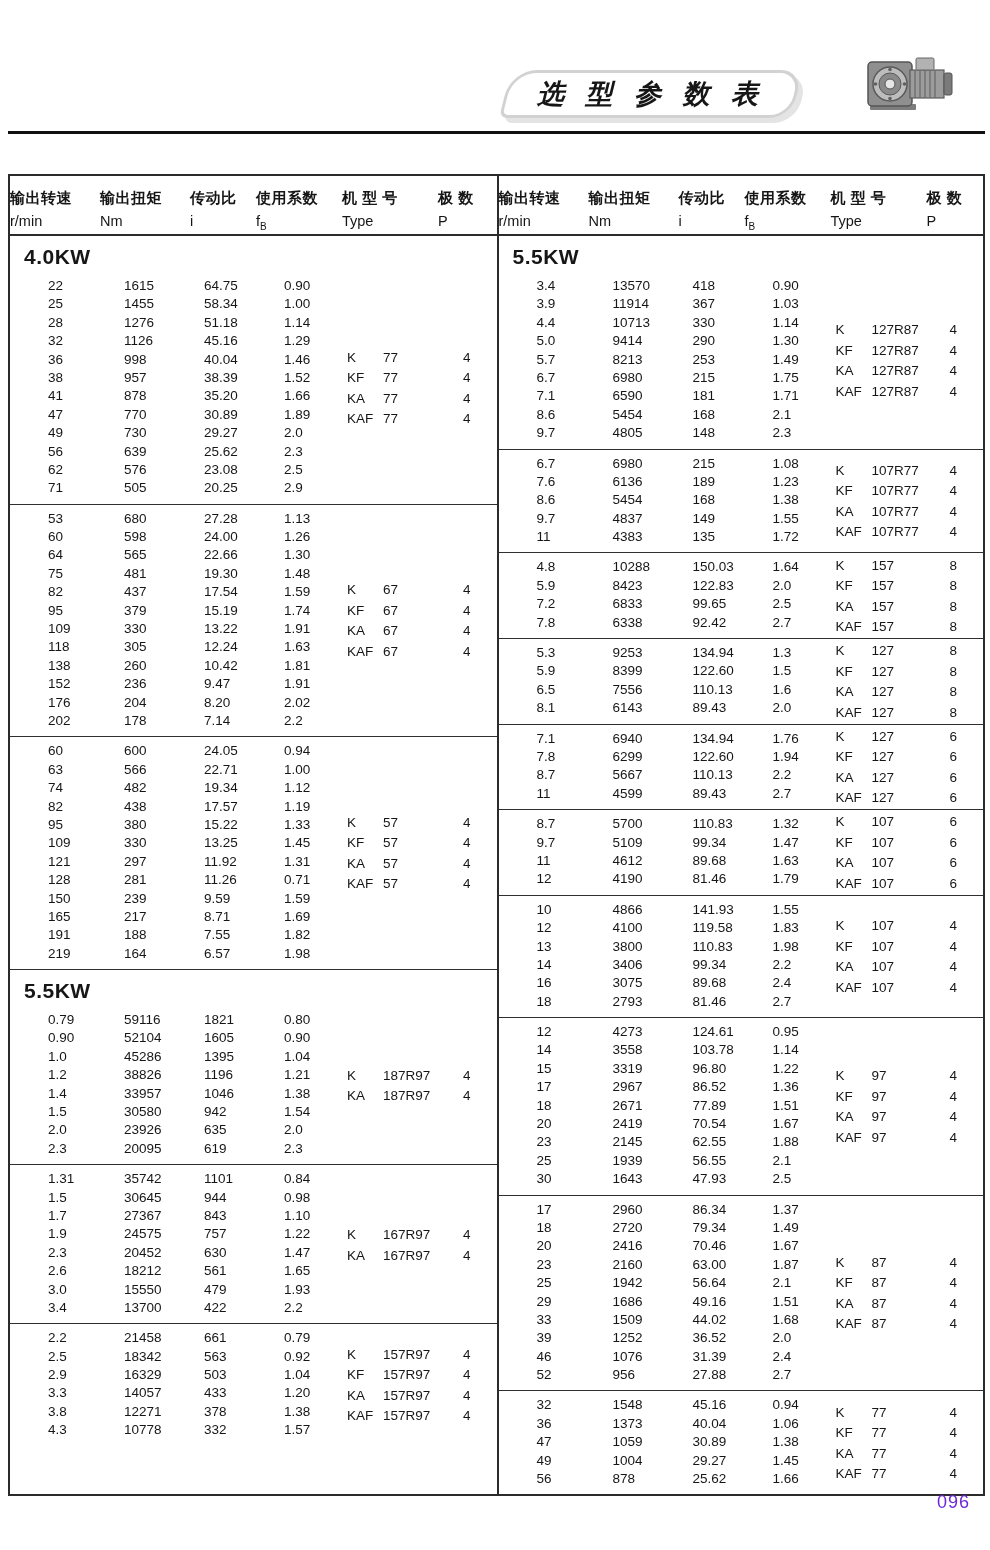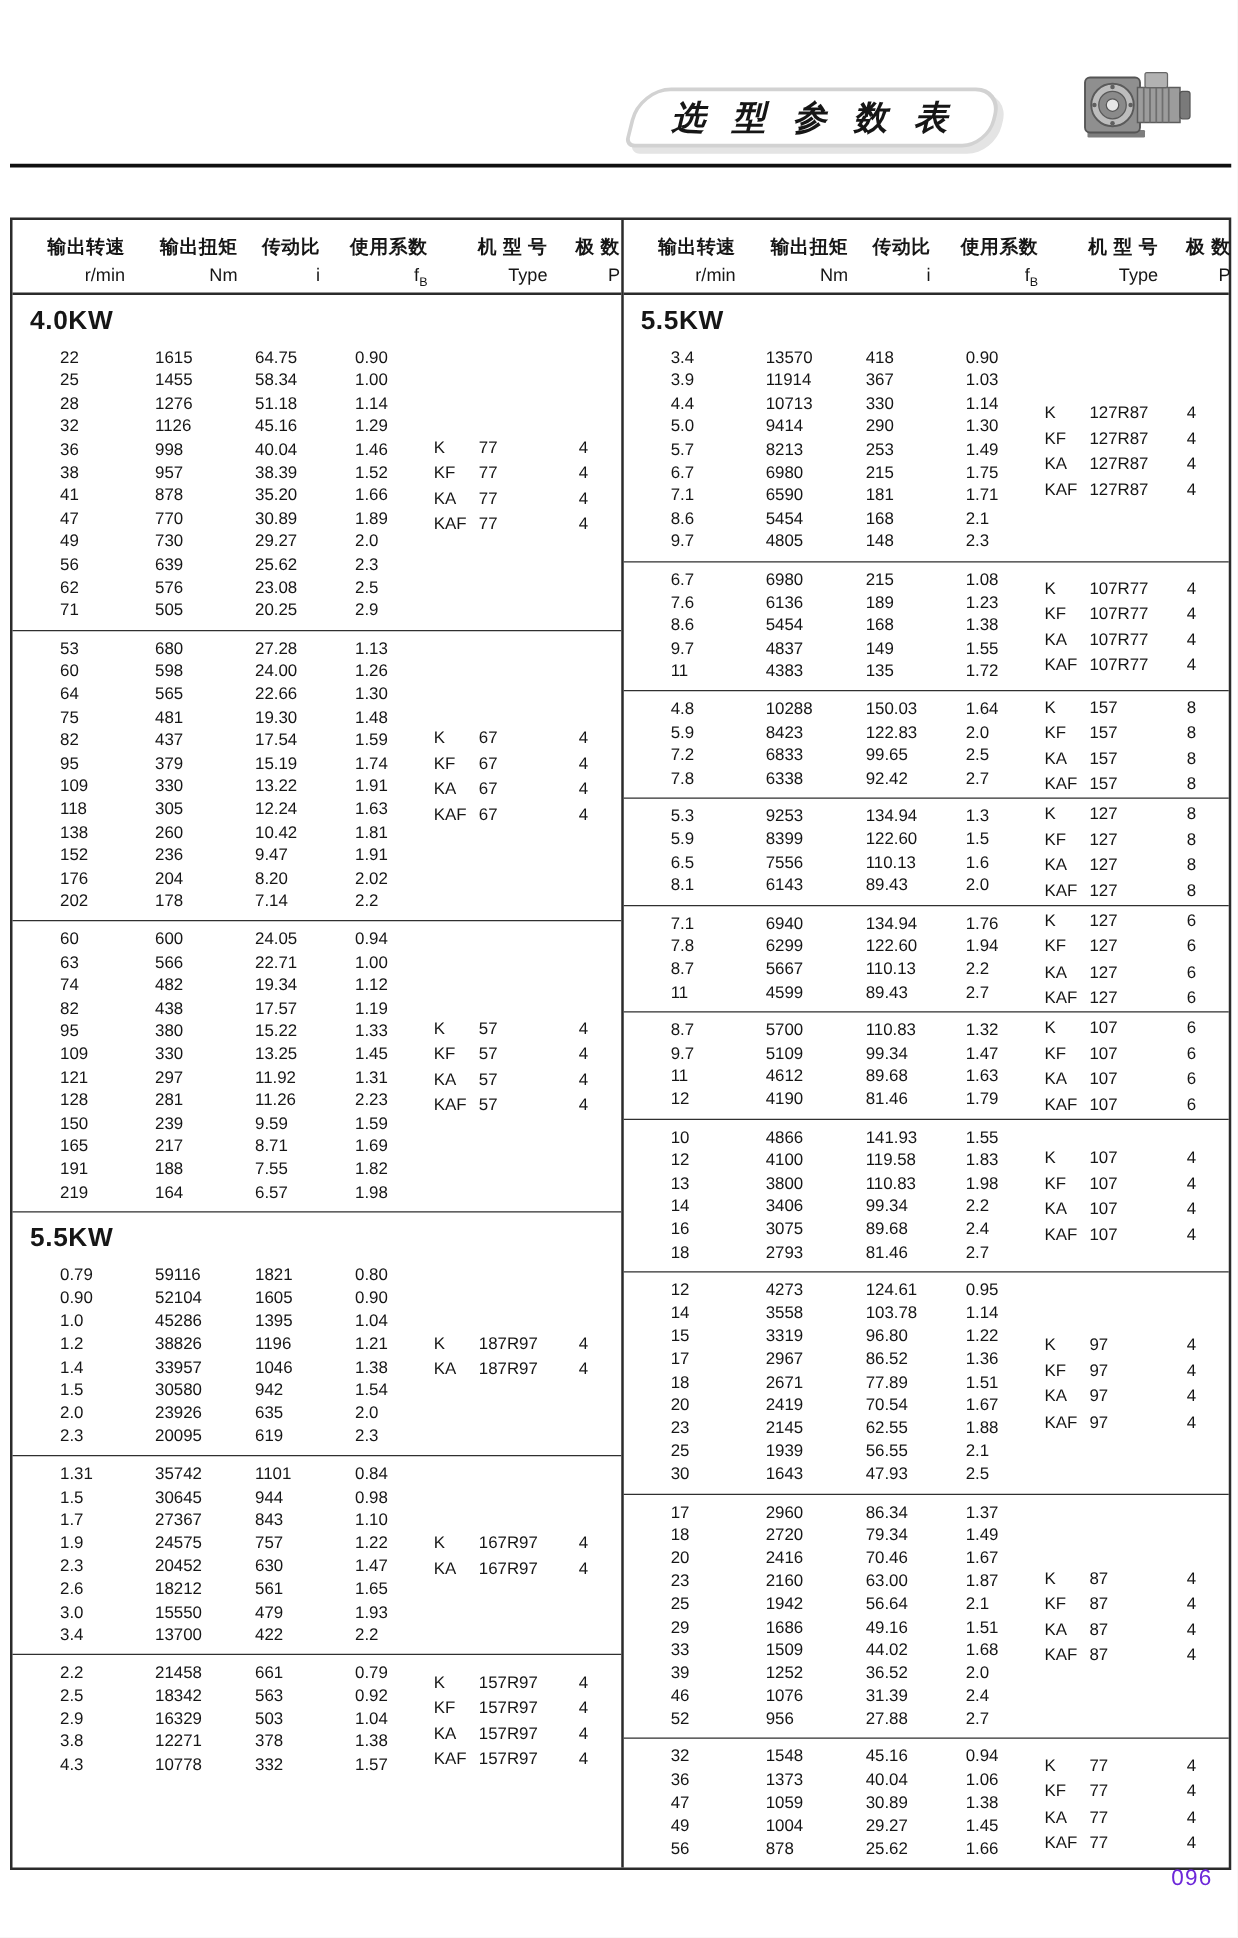--- a/index.html
+++ b/index.html
@@ -18,21 +18,21 @@
 
   .top-rule { position:absolute; left:8px; top:131px; width:977px; height:3px; background:#101010; }
 
   
   .sel-table { position:absolute; left:8px; top:174px; width:977px;
                border:2px solid #2b2b2b; display:flex; background:#fff; }
   .tcol { width:50%; }
   .tcol.right { border-left:2px solid #2b2b2b; }
 
   .col-header { height:60px; border-bottom:2px solid #2b2b2b; padding-top:8px; }
-  .hdr-row { display:grid; grid-template-columns:90px 90px 66px 86px 96px 58px; text-align:right; }
+  .hdr-row { display:grid; grid-template-columns:90px 90px 66px 86px 96px 58px; text-align:left; }
   .hdr-cn { font-size:15px; font-weight:bold; height:27px; line-height:27px; letter-spacing:0.5px; }
   .hdr-en { font-size:14.5px; height:21px; line-height:21px; }
   .hdr-en sub { font-size:10px; }
 
   .sec-heading { font-size:21px; font-weight:bold; letter-spacing:0.5px;
                  padding:8px 0 2px 14px; height:36px; line-height:26px; }
 
   .block { position:relative; padding:5px 0 6px 0; border-bottom:1.5px solid #2f2f2f; }
   .block.last { border-bottom:none; }
 
@@ -339,21 +339,21 @@
             <div class="num-row">
               <div class="num-cell">121</div>
               <div class="num-cell">297</div>
               <div class="num-cell">11.92</div>
               <div class="num-cell">1.31</div>
             </div>
             <div class="num-row">
               <div class="num-cell">128</div>
               <div class="num-cell">281</div>
               <div class="num-cell">11.26</div>
-              <div class="num-cell">2.23</div>
+              <div class="num-cell">0.71</div>
             </div>
             <div class="num-row">
               <div class="num-cell">150</div>
               <div class="num-cell">239</div>
               <div class="num-cell">9.59</div>
               <div class="num-cell">1.59</div>
             </div>
             <div class="num-row">
               <div class="num-cell">165</div>
               <div class="num-cell">217</div>
@@ -537,20 +537,26 @@
               <div class="num-cell">2.5</div>
               <div class="num-cell">18342</div>
               <div class="num-cell">563</div>
               <div class="num-cell">0.92</div>
             </div>
             <div class="num-row">
               <div class="num-cell">2.9</div>
               <div class="num-cell">16329</div>
               <div class="num-cell">503</div>
               <div class="num-cell">1.04</div>
+            </div>
+            <div class="num-row">
+              <div class="num-cell">3.3</div>
+              <div class="num-cell">14057</div>
+              <div class="num-cell">433</div>
+              <div class="num-cell">1.20</div>
             </div>
             <div class="num-row">
               <div class="num-cell">3.8</div>
               <div class="num-cell">12271</div>
               <div class="num-cell">378</div>
               <div class="num-cell">1.38</div>
             </div>
             <div class="num-row">
               <div class="num-cell">4.3</div>
               <div class="num-cell">10778</div>

